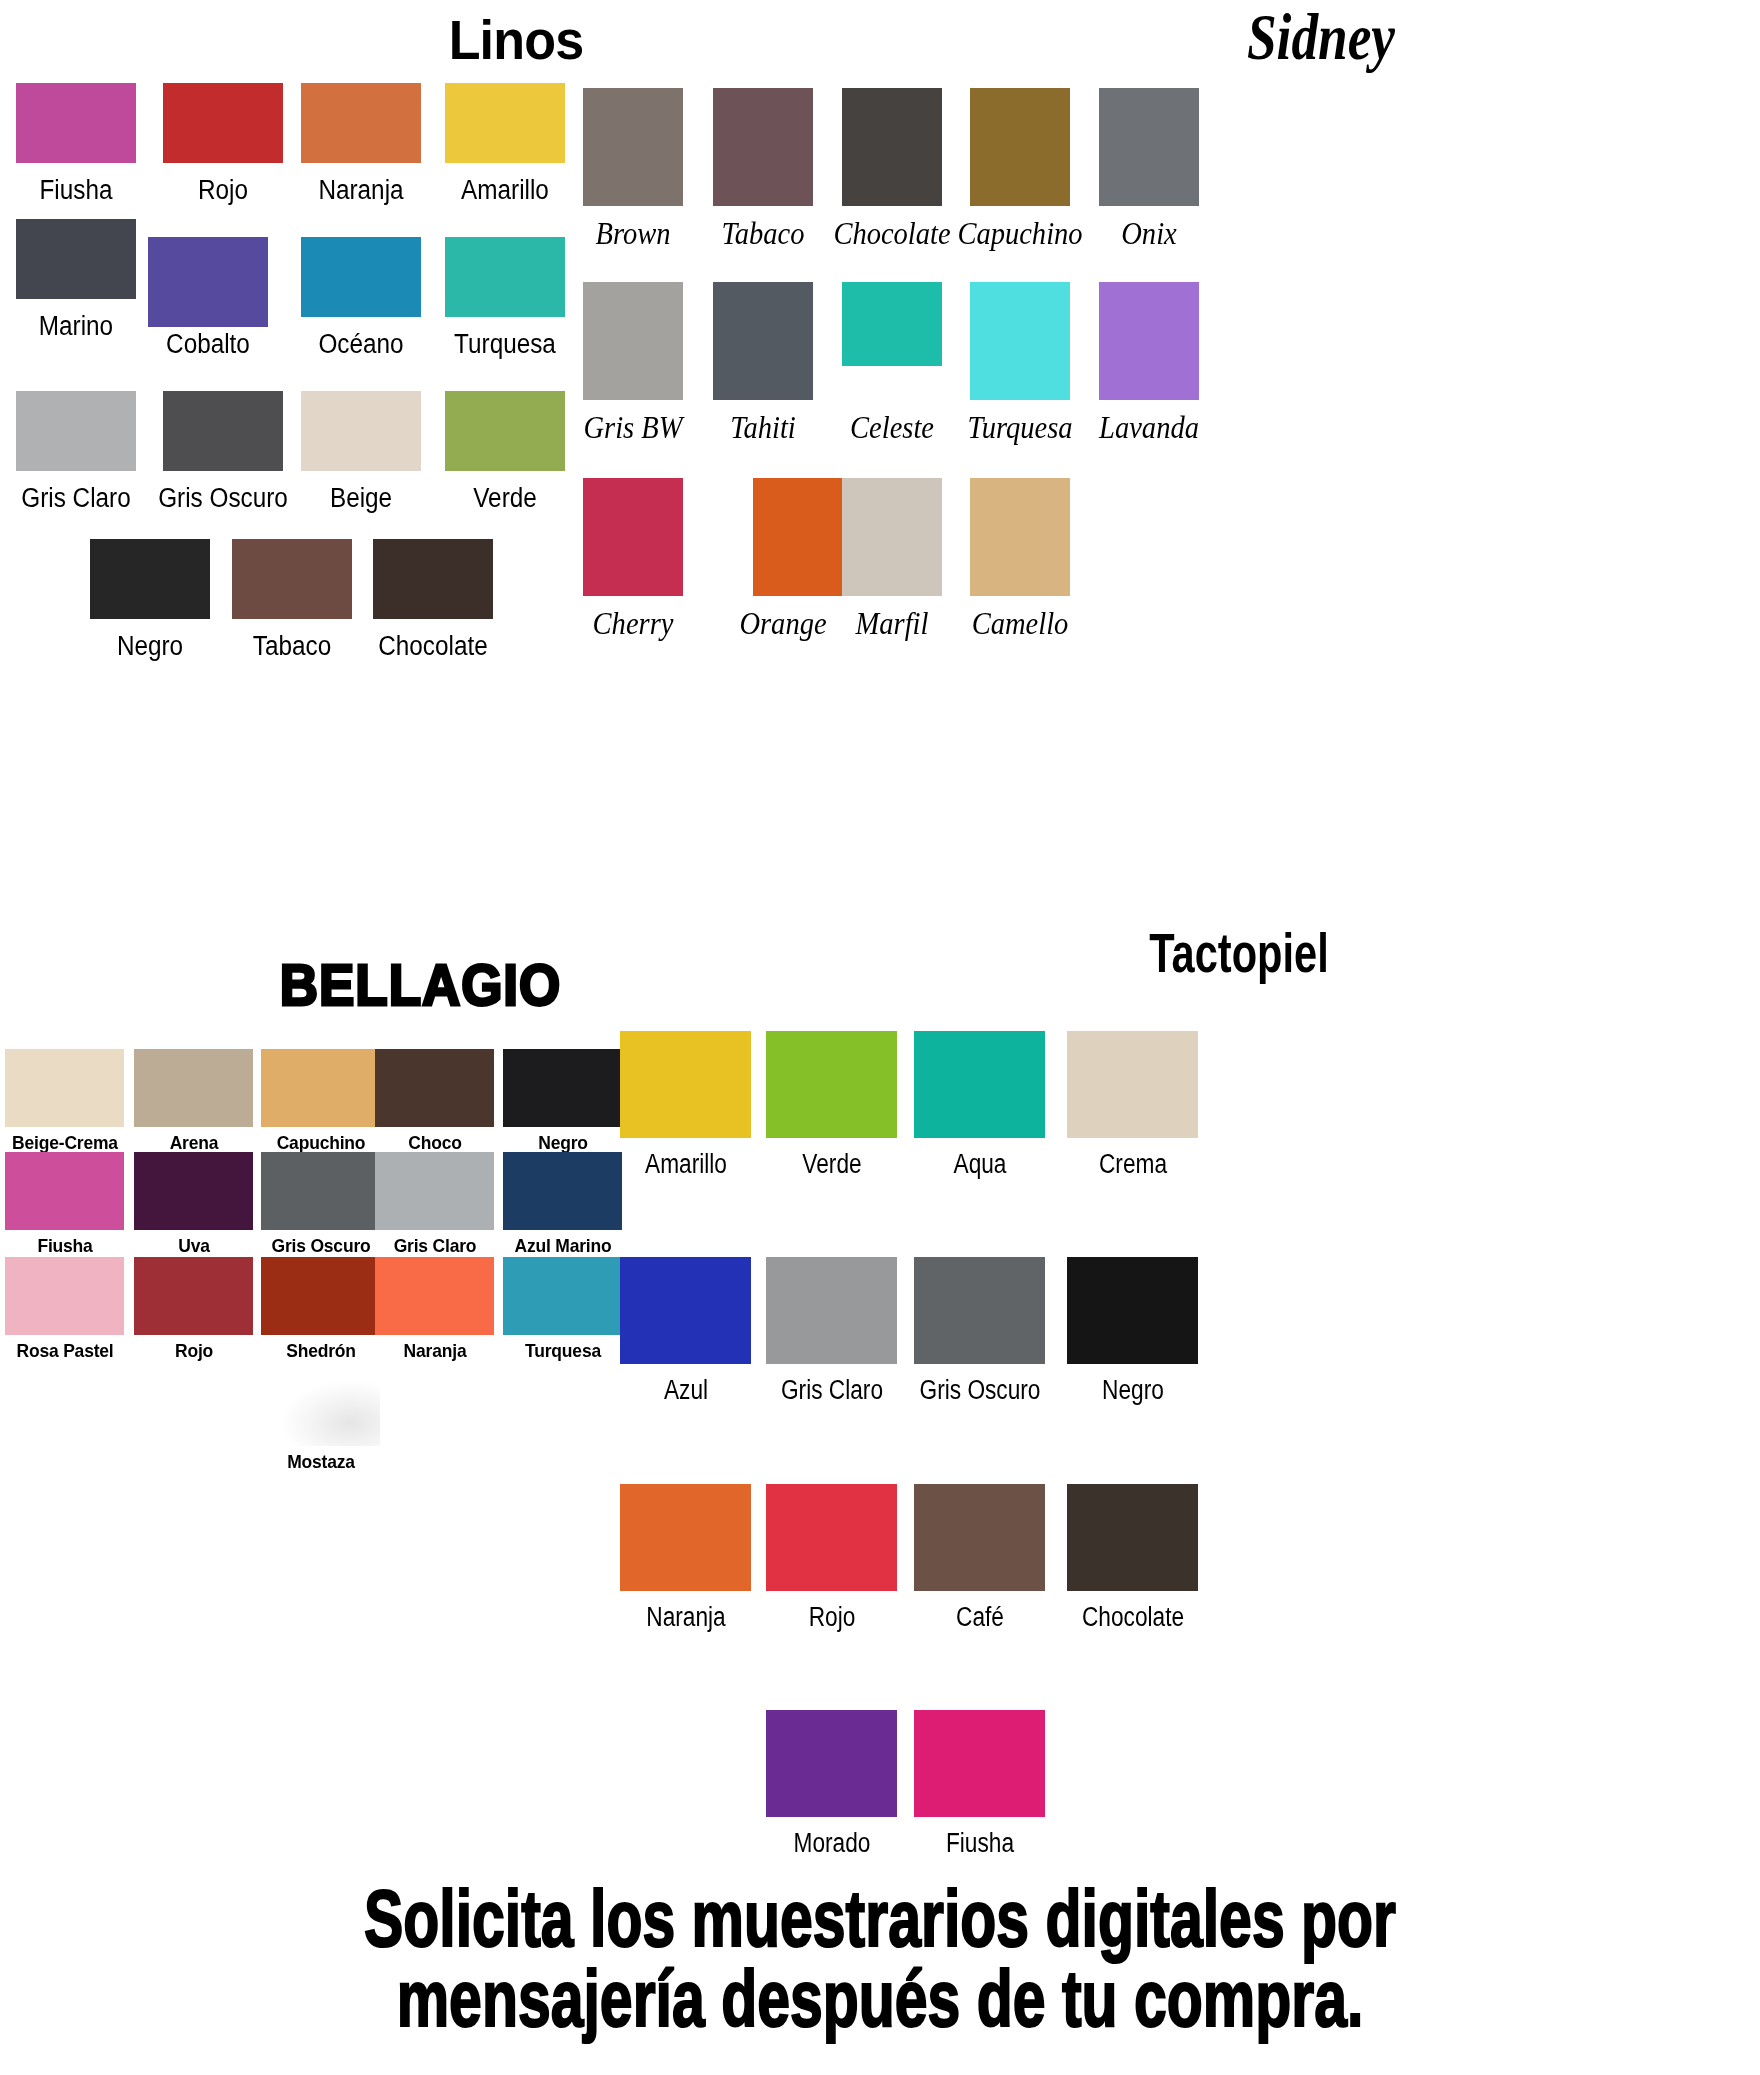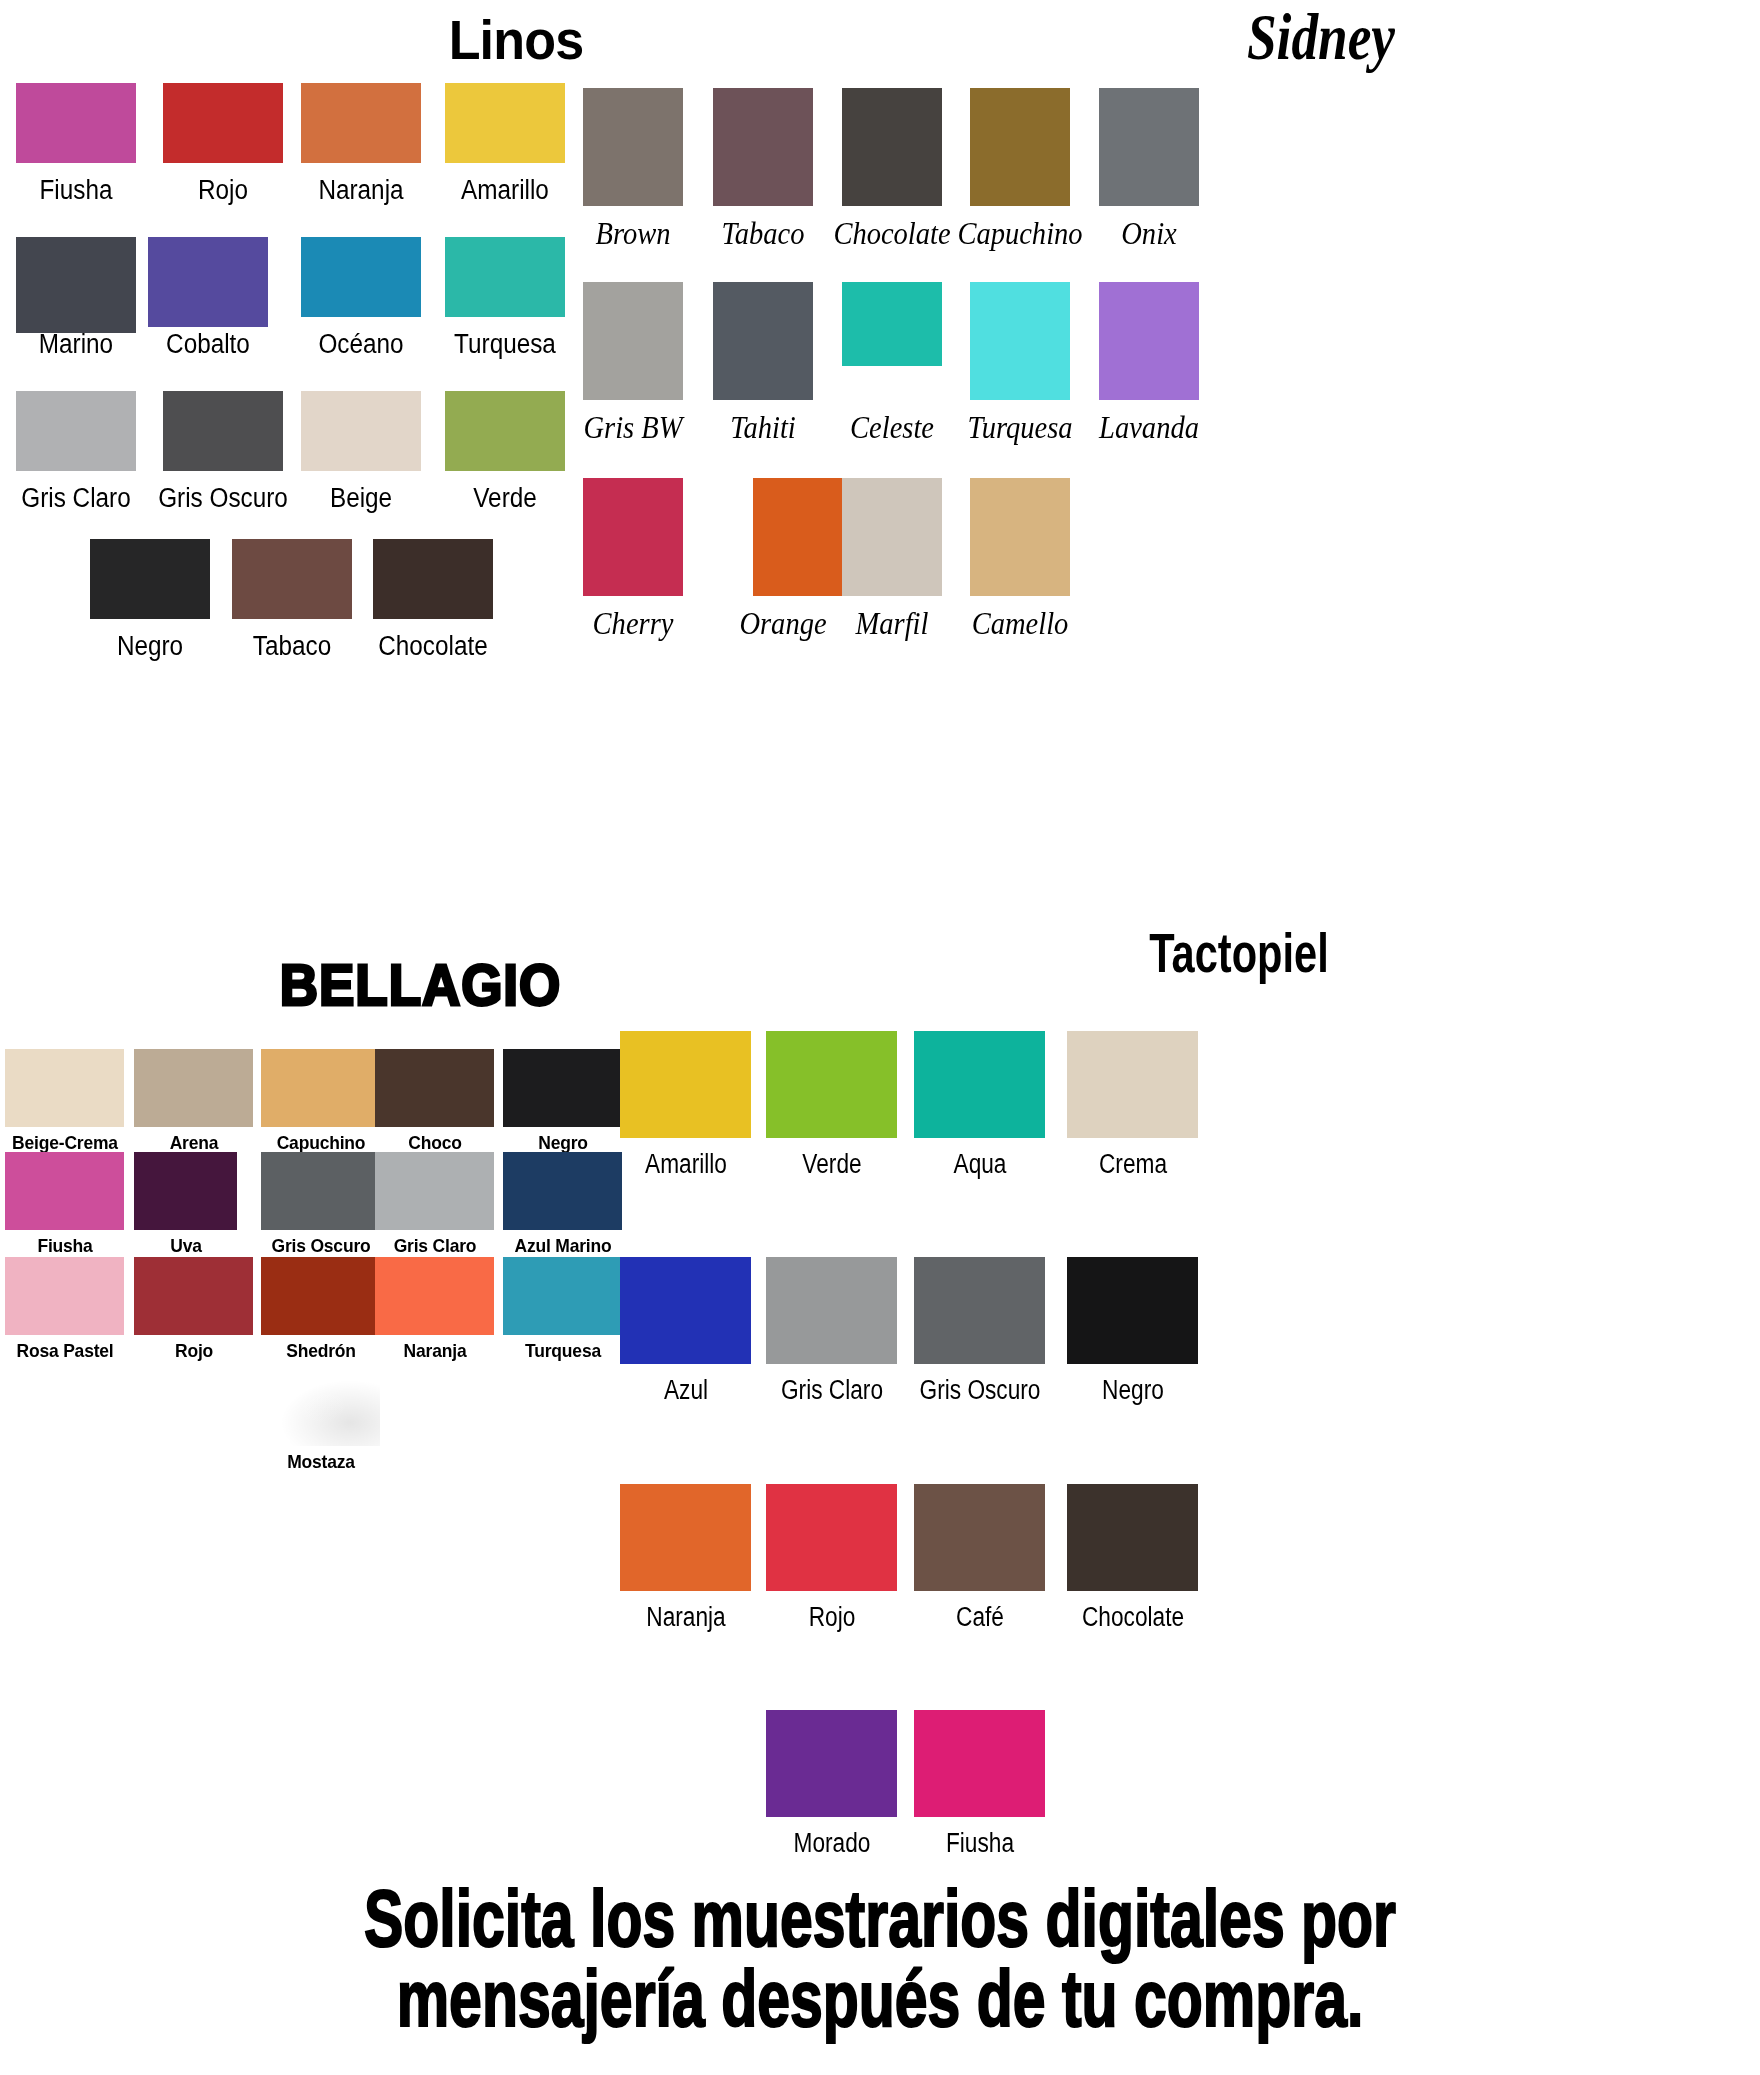--- a/index.html
+++ b/index.html
@@ -122,21 +122,21 @@
         <div class="lbl lbl-linos" style="top: 92px;">Rojo</div>
       </div>
       <div class="sw tex-linen" style="left: 301px; top: 83px; width: 120px; height: 80px;">
         <div class="chip" style="background: rgb(210, 112, 63);"></div>
         <div class="lbl lbl-linos" style="top: 92px;">Naranja</div>
       </div>
       <div class="sw tex-linen" style="left: 445px; top: 83px; width: 120px; height: 80px;">
         <div class="chip" style="background: rgb(236, 200, 60);"></div>
         <div class="lbl lbl-linos" style="top: 92px;">Amarillo</div>
       </div>
-      <div class="sw tex-linen" style="left: 16.3px; top: 237px; width: 120px; height: 96px;">
+      <div class="sw tex-linen" style="left: 16.3px; top: 219px; width: 120px; height: 80px;">
         <div class="chip" style="background: rgb(67, 70, 79);"></div>
         <div class="lbl lbl-linos" style="top: 92px;">Marino</div>
       </div>
       <div class="sw tex-linen" style="left: 148px; top: 237px; width: 120px; height: 90px;">
         <div class="chip" style="background: rgb(85, 74, 158);"></div>
         <div class="lbl lbl-linos" style="top: 92px;">Cobalto</div>
       </div>
       <div class="sw tex-linen" style="left: 301px; top: 237px; width: 120px; height: 80px;">
         <div class="chip" style="background: rgb(27, 138, 181);"></div>
         <div class="lbl lbl-linos" style="top: 92px;">Océano</div>
@@ -250,21 +250,21 @@
         <div class="lbl lbl-bellagio" style="top: 83px;">Choco</div>
       </div>
       <div class="sw tex-suede" style="left: 503px; top: 1049px; width: 119px; height: 78px;">
         <div class="chip" style="background: rgb(28, 28, 30);"></div>
         <div class="lbl lbl-bellagio" style="top: 83px;">Negro</div>
       </div>
       <div class="sw tex-suede" style="left: 5.4px; top: 1152px; width: 119px; height: 78px;">
         <div class="chip" style="background: rgb(205, 78, 155);"></div>
         <div class="lbl lbl-bellagio" style="top: 83px;">Fiusha</div>
       </div>
-      <div class="sw tex-suede" style="left: 134px; top: 1152px; width: 103px; height: 78px;">
+      <div class="sw tex-suede" style="left: 134px; top: 1152px; width: 119px; height: 78px;">
         <div class="chip" style="background: rgb(69, 22, 61);"></div>
         <div class="lbl lbl-bellagio" style="top: 83px;">Uva</div>
       </div>
       <div class="sw tex-suede" style="left: 261px; top: 1152px; width: 119px; height: 78px;">
         <div class="chip" style="background: rgb(92, 96, 99);"></div>
         <div class="lbl lbl-bellagio" style="top: 83px;">Gris Oscuro</div>
       </div>
       <div class="sw tex-suede" style="left: 375px; top: 1152px; width: 119px; height: 78px;">
         <div class="chip" style="background: rgb(173, 176, 178);"></div>
         <div class="lbl lbl-bellagio" style="top: 83px;">Gris Claro</div>

